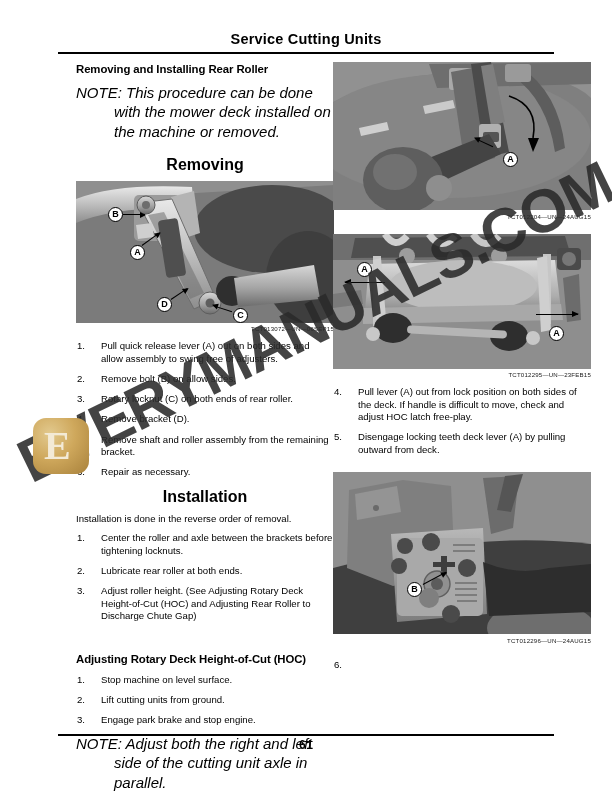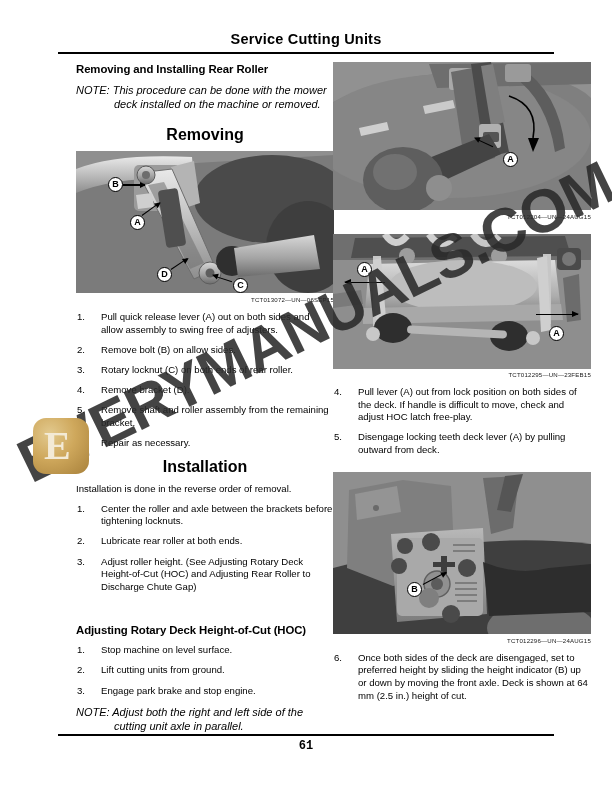--- a/index.html
+++ b/index.html
@@ -86,21 +86,21 @@
     letter-spacing: -0.1px;
   }
   h3.sub-title {
     font-size: 16px;
     font-weight: bold;
     margin: 0 0 6px 0;
     line-height: 1.25;
     text-align: center;
   }
   p.note {
-    font-size: 11px;
+    font-size: 15px;
     font-style: italic;
     line-height: 1.28;
     margin: 0 0 6px 0;
     padding-left: 38px;
     text-indent: -38px;
   }
   p.plain {
     font-size: 9.6px;
     line-height: 1.3;
     margin: 0 0 7px 0;
@@ -490,21 +490,21 @@
         </svg>
         <div class="callout" style="left:74px; top:110px;">B</div>
         <div class="leader" style="left:90px; top:112px; width:26px; transform:rotate(-28deg);"></div>
       </div>
       <figcaption class="figcap">TCT012296—UN—24AUG15</figcaption>
     </figure>
 
     <div class="gap-sm"></div>
 
     <ol class="steps">
-      <li><span class="num">6.</span><span>Once both sides of the deck are disengaged, set to preferred height by sliding the height indicator (B) up or down by moving the front axle. Deck is shown at 64 mm (2.5 in.) height of cut.</span></li>
+      <li><span class="num">6.</span></li>
     </ol>
   </div>
 
   <div class="footer-rule"></div>
   <div class="footer-pageno">61</div>
 
   <div class="watermark">
     <div class="wm-text">EVERYMANUALS.COM</div>
     <div class="wm-badge">
       <span class="glyph">E</span>

